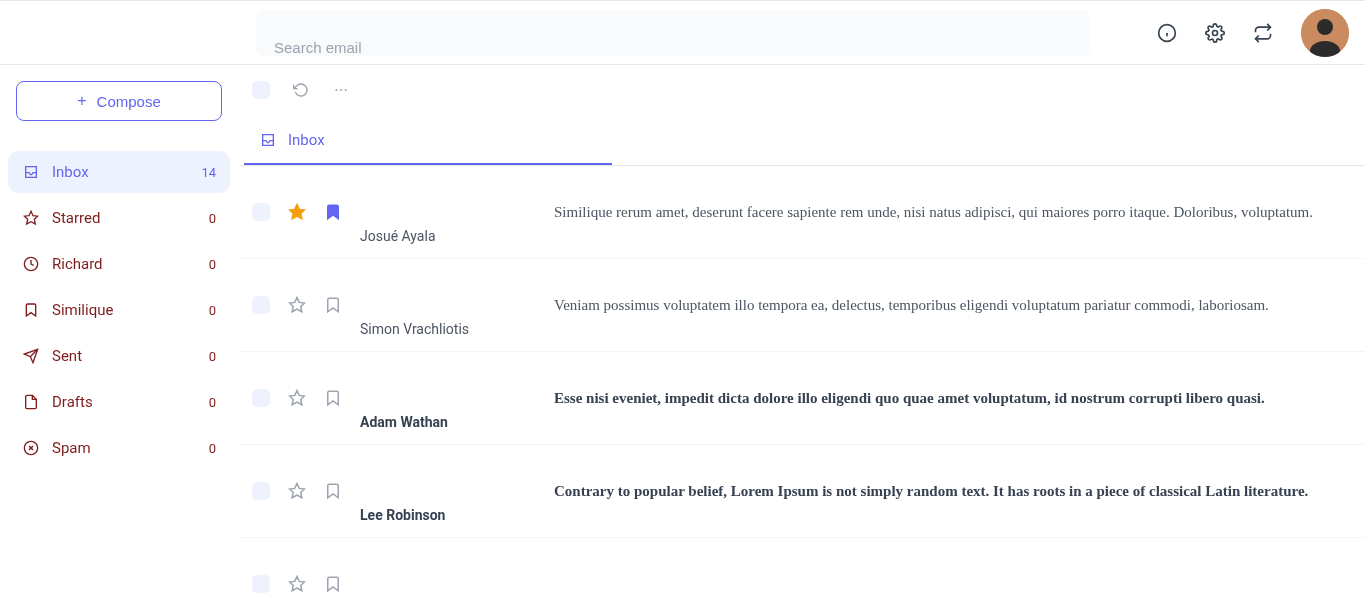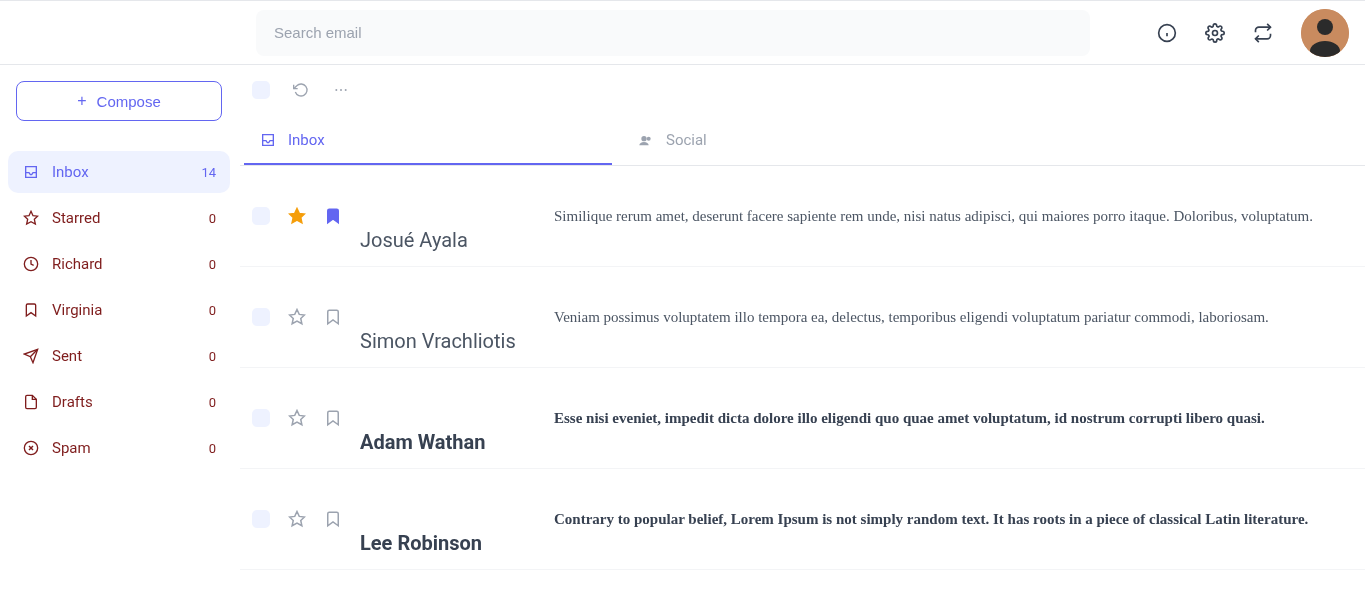--- a/index.html
+++ b/index.html
@@ -18,21 +18,21 @@
     padding: 0 16px;
   }
   .topbar-spacer-left { width: 240px; }
   .search-box {
     flex: 1;
     max-width: 834px;
     background: #f9fafb;
     border-radius: 8px;
     height: 46px;
     display: flex;
-    align-items: center;
+    align-items: flex-end;
     padding: 0 18px;
     color: #9ca3af;
   }
   .search-input {
     border: none; background: transparent; outline: none;
     width: 100%; font-size: 15px; color: #4b5563;
   }
   .search-input::placeholder { color: #9ca3af; }
   .topbar-right { display: flex; align-items: center; gap: 28px; margin-left: auto; padding-left: 40px; }
   .icon-btn { width: 20px; height: 20px; display: flex; align-items: center; justify-content: center; cursor: pointer; color: #374151; }
@@ -89,21 +89,21 @@
     border-bottom: 1px solid #f3f4f6;
     gap: 18px;
     cursor: pointer;
   }
   .email-row .chk{flex-shrink:0;}
   .email-row .star, .email-row .bookmark {
     width: 18px; height: 18px; display:flex;align-items:center;justify-content:center; color:#9ca3af; flex-shrink:0; cursor:pointer;
   }
   .email-row .star.on { color:#f59e0b; }
   .email-row .bookmark.on { color:#6366f1; }
-  .email-row .sender { width: 176px; flex-shrink:0; font-size:20px; color:#4b5563;margin-top:48px;}
+  .email-row .sender { width: 176px; flex-shrink:0; font-size:14px; color:#4b5563;margin-top:48px;}
   .email-row.unread .sender { font-weight:700; color:#374151;}
   .email-row .subject { flex:1; font-size:15px; color:#4b5563; white-space:nowrap; overflow:hidden; text-overflow:ellipsis;font-family:Liberation Serif, serif; }
   .email-row.unread .subject { font-weight:700; color:#374151;}
 </style>
 </head>
 <body>
 
 <div class="topbar">
   <div class="topbar-spacer-left"></div>
   <div class="search-box">
@@ -176,21 +176,21 @@
           </span>
   <span class="nav-label">Richard</span>
   <span class="nav-count">0</span>
         </div>
         <div class="nav-item">
           <span class="nav-icon">
             <svg viewBox="0 0 24 24" width="16" height="16" fill="none" stroke="currentColor" stroke-width="2">
               <path d="M19 21l-7-5-7 5V5a2 2 0 0 1 2-2h10a2 2 0 0 1 2 2z"></path>
             </svg>
           </span>
-  <span class="nav-label">Virginia</span>
+  <span class="nav-label">Similique</span>
   <span class="nav-count">0</span>
         </div>
         <div class="nav-item">
           <span class="nav-icon">
             <svg viewBox="0 0 24 24" width="16" height="16" fill="none" stroke="currentColor" stroke-width="2">
               <line x1="22" y1="2" x2="11" y2="13"></line>
               <polygon points="22 2 15 22 11 13 2 9 22 2"></polygon>
             </svg>
           </span>
   <span class="nav-label">Sent</span>
@@ -240,30 +240,20 @@
     <div class="tabs" id="tabs">
         <div class="tab active">
           <span class="tab-icon">
             <svg viewBox="0 0 24 24" width="16" height="16" fill="none" stroke="currentColor" stroke-width="2">
               <path d="M4 4h16v16H4z"></path>
               <path d="M4 13h5l2 3h2l2-3h5"></path>
             </svg>
           </span>
   <span>Inbox</span>
         </div>
-        <div class="tab">
-          <span class="tab-icon">
-            <svg viewBox="0 0 24 24" width="16" height="16" fill="currentColor">
-              <circle cx="9" cy="10" r="4"></circle>
-              <circle cx="16" cy="10" r="3"></circle>
-              <path d="M2 20c0-3 3-5 7-5s7 2 7 5"></path>
-            </svg>
-          </span>
-  <span>Social</span>
-        </div>
       </div>
     <div class="emails" id="emails">
         <div class="email-row">
           <div class="chk"></div>
   <span class="star on">
             <svg viewBox="0 0 24 24" width="18" height="18" fill="currentColor" stroke="currentColor" stroke-width="2">
               <polygon points="12 2 15 8.5 22 9.3 17 14 18.5 21 12 17.5 5.5 21 7 14 2 9.3 9 8.5 12 2"></polygon>
             </svg>
           </span>
   <span class="bookmark on">

